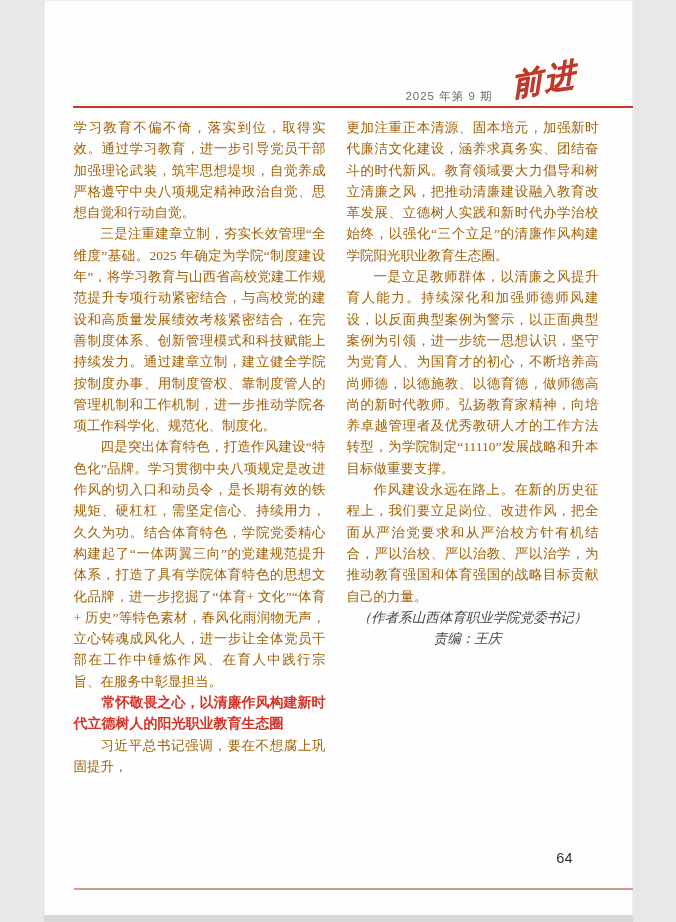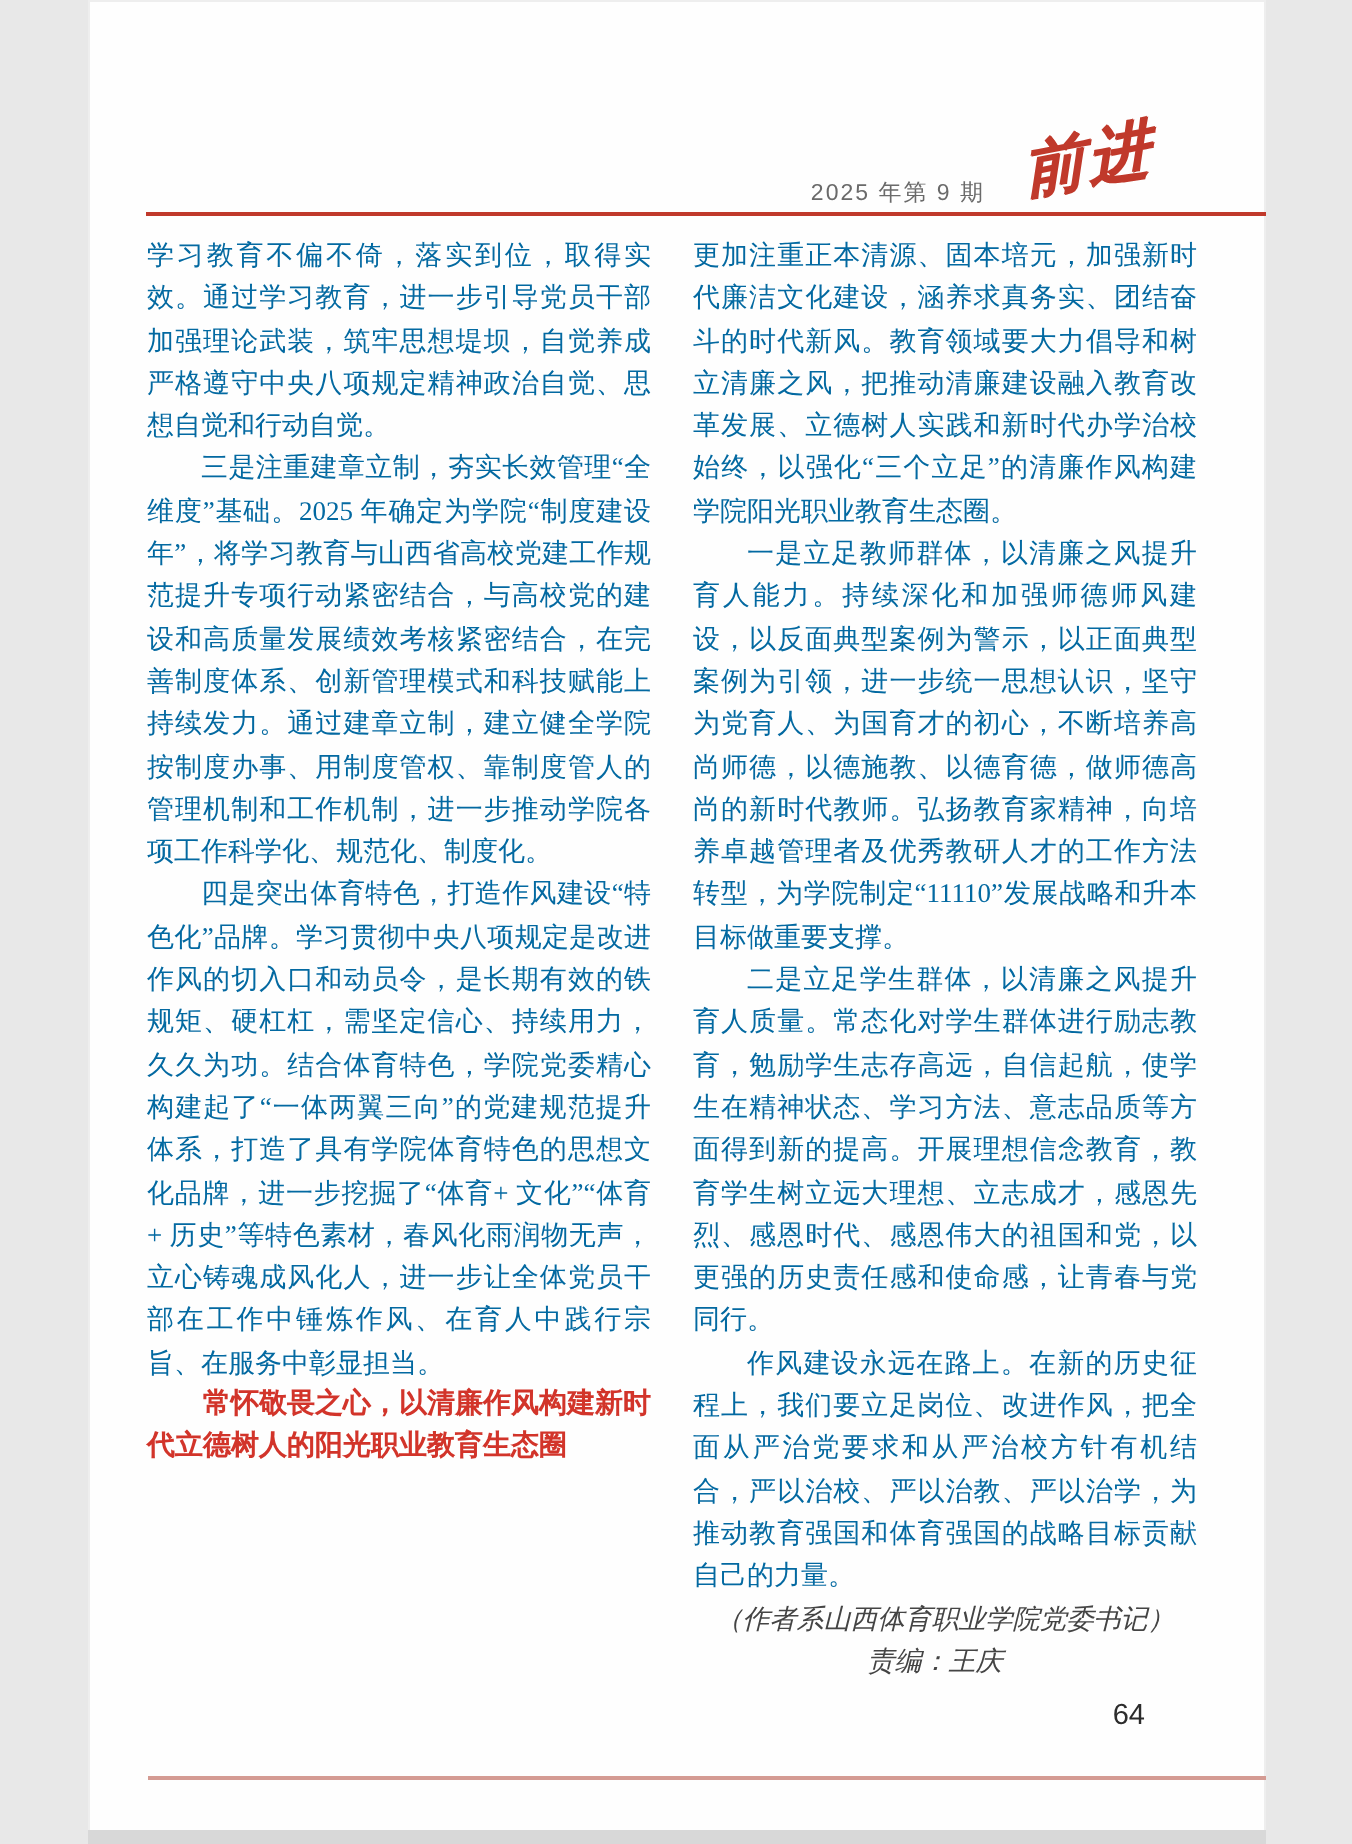--- a/index.html
+++ b/index.html
@@ -38,21 +38,21 @@
   
   .columns {
     position:absolute; top:117px; left:30px; right:34px;
     display:flex; gap:21px;
   }
   .col { flex:1 1 0; }
   .col p, .col h2 {
     margin:0;
     font-size:13.5px;
     line-height:21.3px;
-    color:#0369a1;
+    color:#a16207;
     text-align:justify;
     text-indent:2em;
     font-weight:normal;
   }
   .col p.cont { text-indent:0; }
   .col h2.red-heading {
     color:var(--heading-red,#d2342a);
     font-weight:bold;
     font-size:14px;
   }
@@ -89,26 +89,26 @@
   <span class="journal-logo">前进</span>
   <div class="header-rule"></div>
 
   <main class="columns">
 
     <section class="col">
       <p class="cont">学习教育不偏不倚，落实到位，取得实效。通过学习教育，进一步引导党员干部加强理论武装，筑牢思想堤坝，自觉养成严格遵守中央八项规定精神政治自觉、思想自觉和行动自觉。</p>
       <p>三是注重建章立制，夯实长效管理“全维度”基础。2025 年确定为学院“制度建设年”，将学习教育与山西省高校党建工作规范提升专项行动紧密结合，与高校党的建设和高质量发展绩效考核紧密结合，在完善制度体系、创新管理模式和科技赋能上持续发力。通过建章立制，建立健全学院按制度办事、用制度管权、靠制度管人的管理机制和工作机制，进一步推动学院各项工作科学化、规范化、制度化。</p>
       <p>四是突出体育特色，打造作风建设“特色化”品牌。学习贯彻中央八项规定是改进作风的切入口和动员令，是长期有效的铁规矩、硬杠杠，需坚定信心、持续用力，久久为功。结合体育特色，学院党委精心构建起了“一体两翼三向”的党建规范提升体系，打造了具有学院体育特色的思想文化品牌，进一步挖掘了“体育+ 文化”“体育+ 历史”等特色素材，春风化雨润物无声，立心铸魂成风化人，进一步让全体党员干部在工作中锤炼作风、在育人中践行宗旨、在服务中彰显担当。</p>
       <h2 class="red-heading">常怀敬畏之心，以清廉作风构建新时代立德树人的阳光职业教育生态圈</h2>
+      <p>习近平总书记强调，要在不想腐上巩固提升，</p>
     </section>
 
     <section class="col">
       <p class="cont">更加注重正本清源、固本培元，加强新时代廉洁文化建设，涵养求真务实、团结奋斗的时代新风。教育领域要大力倡导和树立清廉之风，把推动清廉建设融入教育改革发展、立德树人实践和新时代办学治校始终，以强化“三个立足”的清廉作风构建学院阳光职业教育生态圈。</p>
       <p>一是立足教师群体，以清廉之风提升育人能力。持续深化和加强师德师风建设，以反面典型案例为警示，以正面典型案例为引领，进一步统一思想认识，坚守为党育人、为国育才的初心，不断培养高尚师德，以德施教、以德育德，做师德高尚的新时代教师。弘扬教育家精神，向培养卓越管理者及优秀教研人才的工作方法转型，为学院制定“11110”发展战略和升本目标做重要支撑。</p>
-      <p>二是立足学生群体，以清廉之风提升育人质量。常态化对学生群体进行励志教育，勉励学生志存高远，自信起航，使学生在精神状态、学习方法、意志品质等方面得到新的提高。开展理想信念教育，教育学生树立远大理想、立志成才，感恩先烈、感恩时代、感恩伟大的祖国和党，以更强的历史责任感和使命感，让青春与党同行。</p>
       <p>作风建设永远在路上。在新的历史征程上，我们要立足岗位、改进作风，把全面从严治党要求和从严治校方针有机结合，严以治校、严以治教、严以治学，为推动教育强国和体育强国的战略目标贡献自己的力量。</p>
       <p class="attribution">（作者系山西体育职业学院党委书记）</p>
       <p class="attribution editor">责编：王庆</p>
     </section>
 
   </main>
 
   <div class="footer-rule"></div>
   <div class="page-number">64</div>
   <div class="scan-edge"></div>

